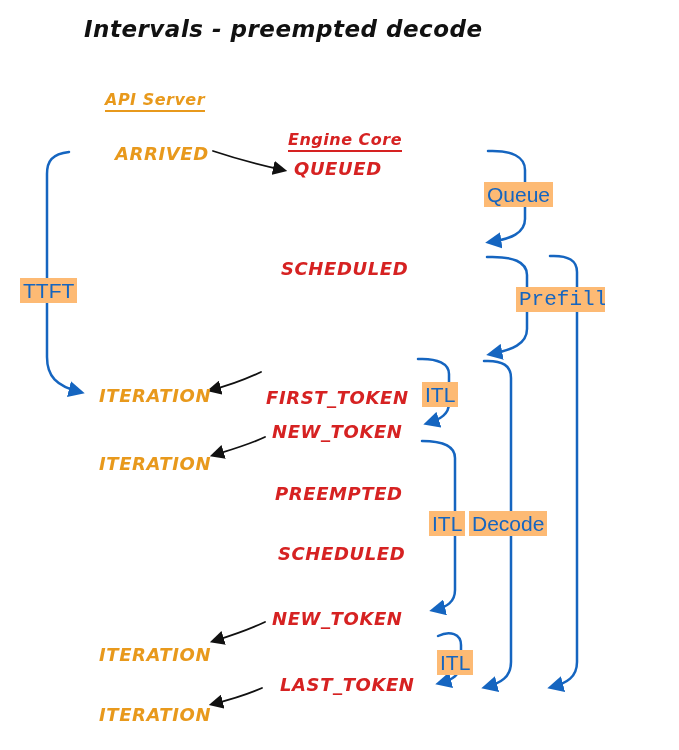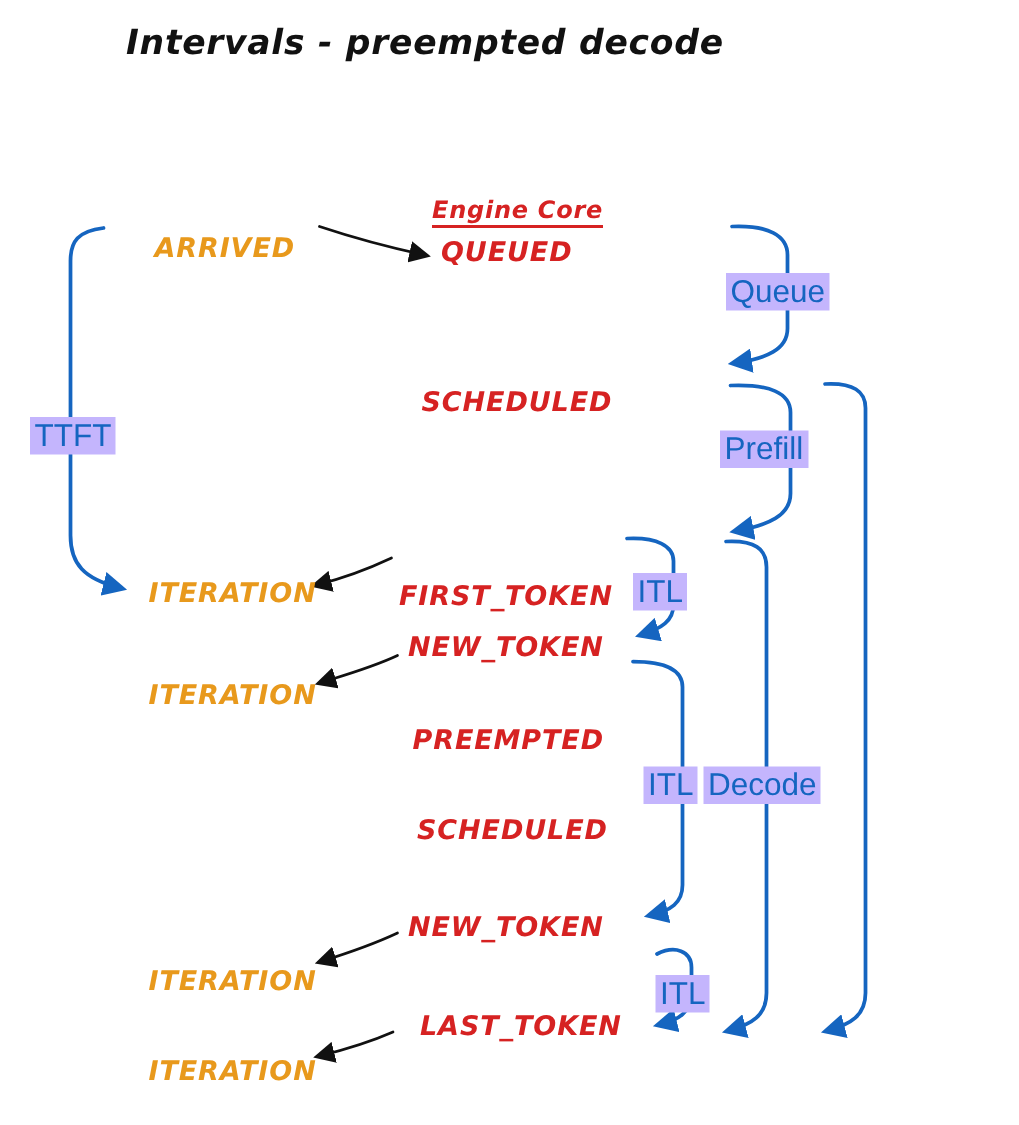--- a/index.html
+++ b/index.html
@@ -41,21 +41,21 @@
     font-style: italic;
     letter-spacing: 0.6px;
   }
   .api { color: var(--orange); }
   .engine { color: var(--red); }
   .interval {
     font-family: "Liberation Sans", sans-serif;
     font-size: 21px;
     line-height: 25px;
     color: var(--blue);
-    background: #c4b5fd;
+    background: #fdba74;
     padding: 0 3px;
   }
 </style>
 </head>
 <body>
 
 <div class="canvas">
 
   <svg class="overlay" viewBox="0 0 679 750">
     <defs>
@@ -78,38 +78,39 @@
     <path d="M487,257 C513,256 527,262 527,275 L527,329 C527,344 512,350 491,354" fill="none" style="stroke: var(--blue);" stroke-width="2.5" stroke-linecap="round" marker-end="url(#arrow-blue)"></path>
     <path d="M418,359 C438,358 449,364 449,374 L449,403 C449,414 441,419 428,423" fill="none" style="stroke: var(--blue);" stroke-width="2.5" stroke-linecap="round" marker-end="url(#arrow-blue)"></path>
     <path d="M422,441 C444,441 455,447 455,458 L455,590 C455,602 447,607 434,610" fill="none" style="stroke: var(--blue);" stroke-width="2.5" stroke-linecap="round" marker-end="url(#arrow-blue)"></path>
     <path d="M438,636 C450,630 461,634 461,645 L461,662 C461,675 452,680 440,683" fill="none" style="stroke: var(--blue);" stroke-width="2.5" stroke-linecap="round" marker-end="url(#arrow-blue)"></path>
     <path d="M484,361 C503,360 511,366 511,378 L511,662 C511,677 501,683 486,687" fill="none" style="stroke: var(--blue);" stroke-width="2.5" stroke-linecap="round" marker-end="url(#arrow-blue)"></path>
     <path d="M550,256 C569,255 577,261 577,272 L577,662 C577,677 567,683 552,687" fill="none" style="stroke: var(--blue);" stroke-width="2.5" stroke-linecap="round" marker-end="url(#arrow-blue)"></path>
   </svg>
 
   <div class="lbl title" style="left:84px; top:16px;">Intervals - preempted decode</div>
 
+  <div class="lbl col-header api" style="left:105px; top:90px;">API Server</div>
   <div class="lbl col-header engine" style="left:288px; top:90px;margin-top:40px;">Engine Core</div>
 
-  <div class="lbl event api" style="left:103px; top:143px;margin-top:12px;">ARRIVED</div>
+  <div class="lbl event api" style="left:115px; top:143px;">ARRIVED</div>
   <div class="lbl event api" style="left:99px; top:385px;">ITERATION</div>
   <div class="lbl event api" style="left:99px; top:453px;">ITERATION</div>
   <div class="lbl event api" style="left:99px; top:644px;">ITERATION</div>
   <div class="lbl event api" style="left:99px; top:704px;">ITERATION</div>
 
   <div class="lbl event engine" style="left:294px; top:158px;">QUEUED</div>
   <div class="lbl event engine" style="left:281px; top:258px;">SCHEDULED</div>
   <div class="lbl event engine" style="left:266px; top:356px;margin-top:31px;">FIRST_TOKEN</div>
   <div class="lbl event engine" style="left:272px; top:421px;">NEW_TOKEN</div>
   <div class="lbl event engine" style="left:275px; top:483px;">PREEMPTED</div>
   <div class="lbl event engine" style="left:278px; top:543px;">SCHEDULED</div>
   <div class="lbl event engine" style="left:272px; top:608px;">NEW_TOKEN</div>
   <div class="lbl event engine" style="left:269px; top:674px;margin-left:11px;">LAST_TOKEN</div>
 
   <div class="lbl interval" style="left:20px; top:266px;margin-top:12px;">TTFT</div>
   <div class="lbl interval" style="left:484px; top:182px;">Queue</div>
-  <div class="lbl interval" style="left:480px; top:287px;">Prefill</div>
+  <div class="lbl interval" style="left:516px; top:287px;font-family:Liberation Mono, monospace;">Prefill</div>
   <div class="lbl interval" style="left:422px; top:382px;">ITL</div>
   <div class="lbl interval" style="left:429px; top:511px;">ITL</div>
   <div class="lbl interval" style="left:469px; top:511px;text-align:right;">Decode</div>
   <div class="lbl interval" style="left:437px; top:650px;">ITL</div>
 
 </div>
 
 </body></html>

